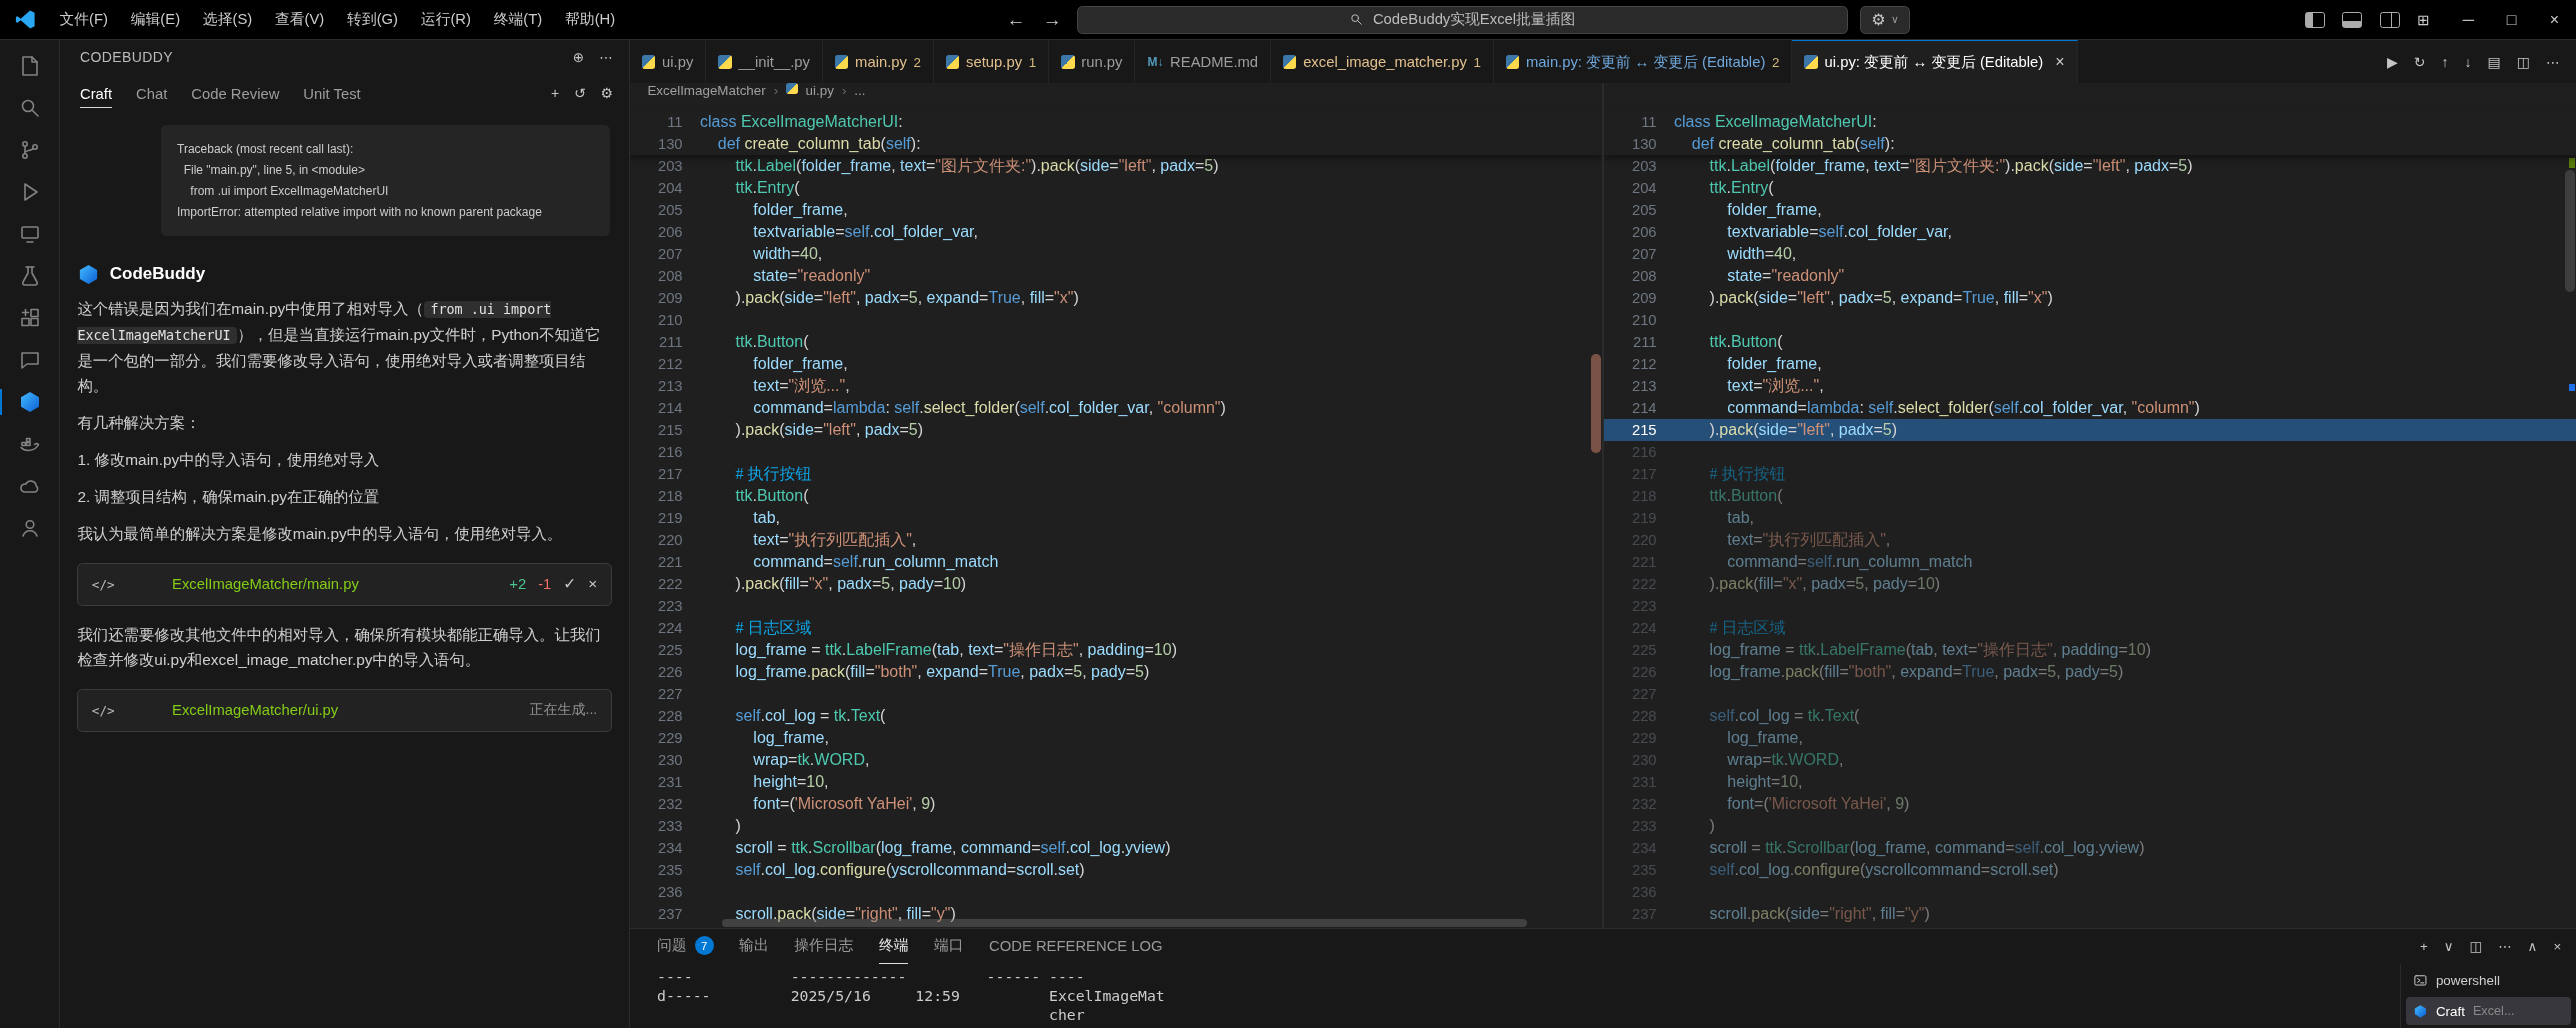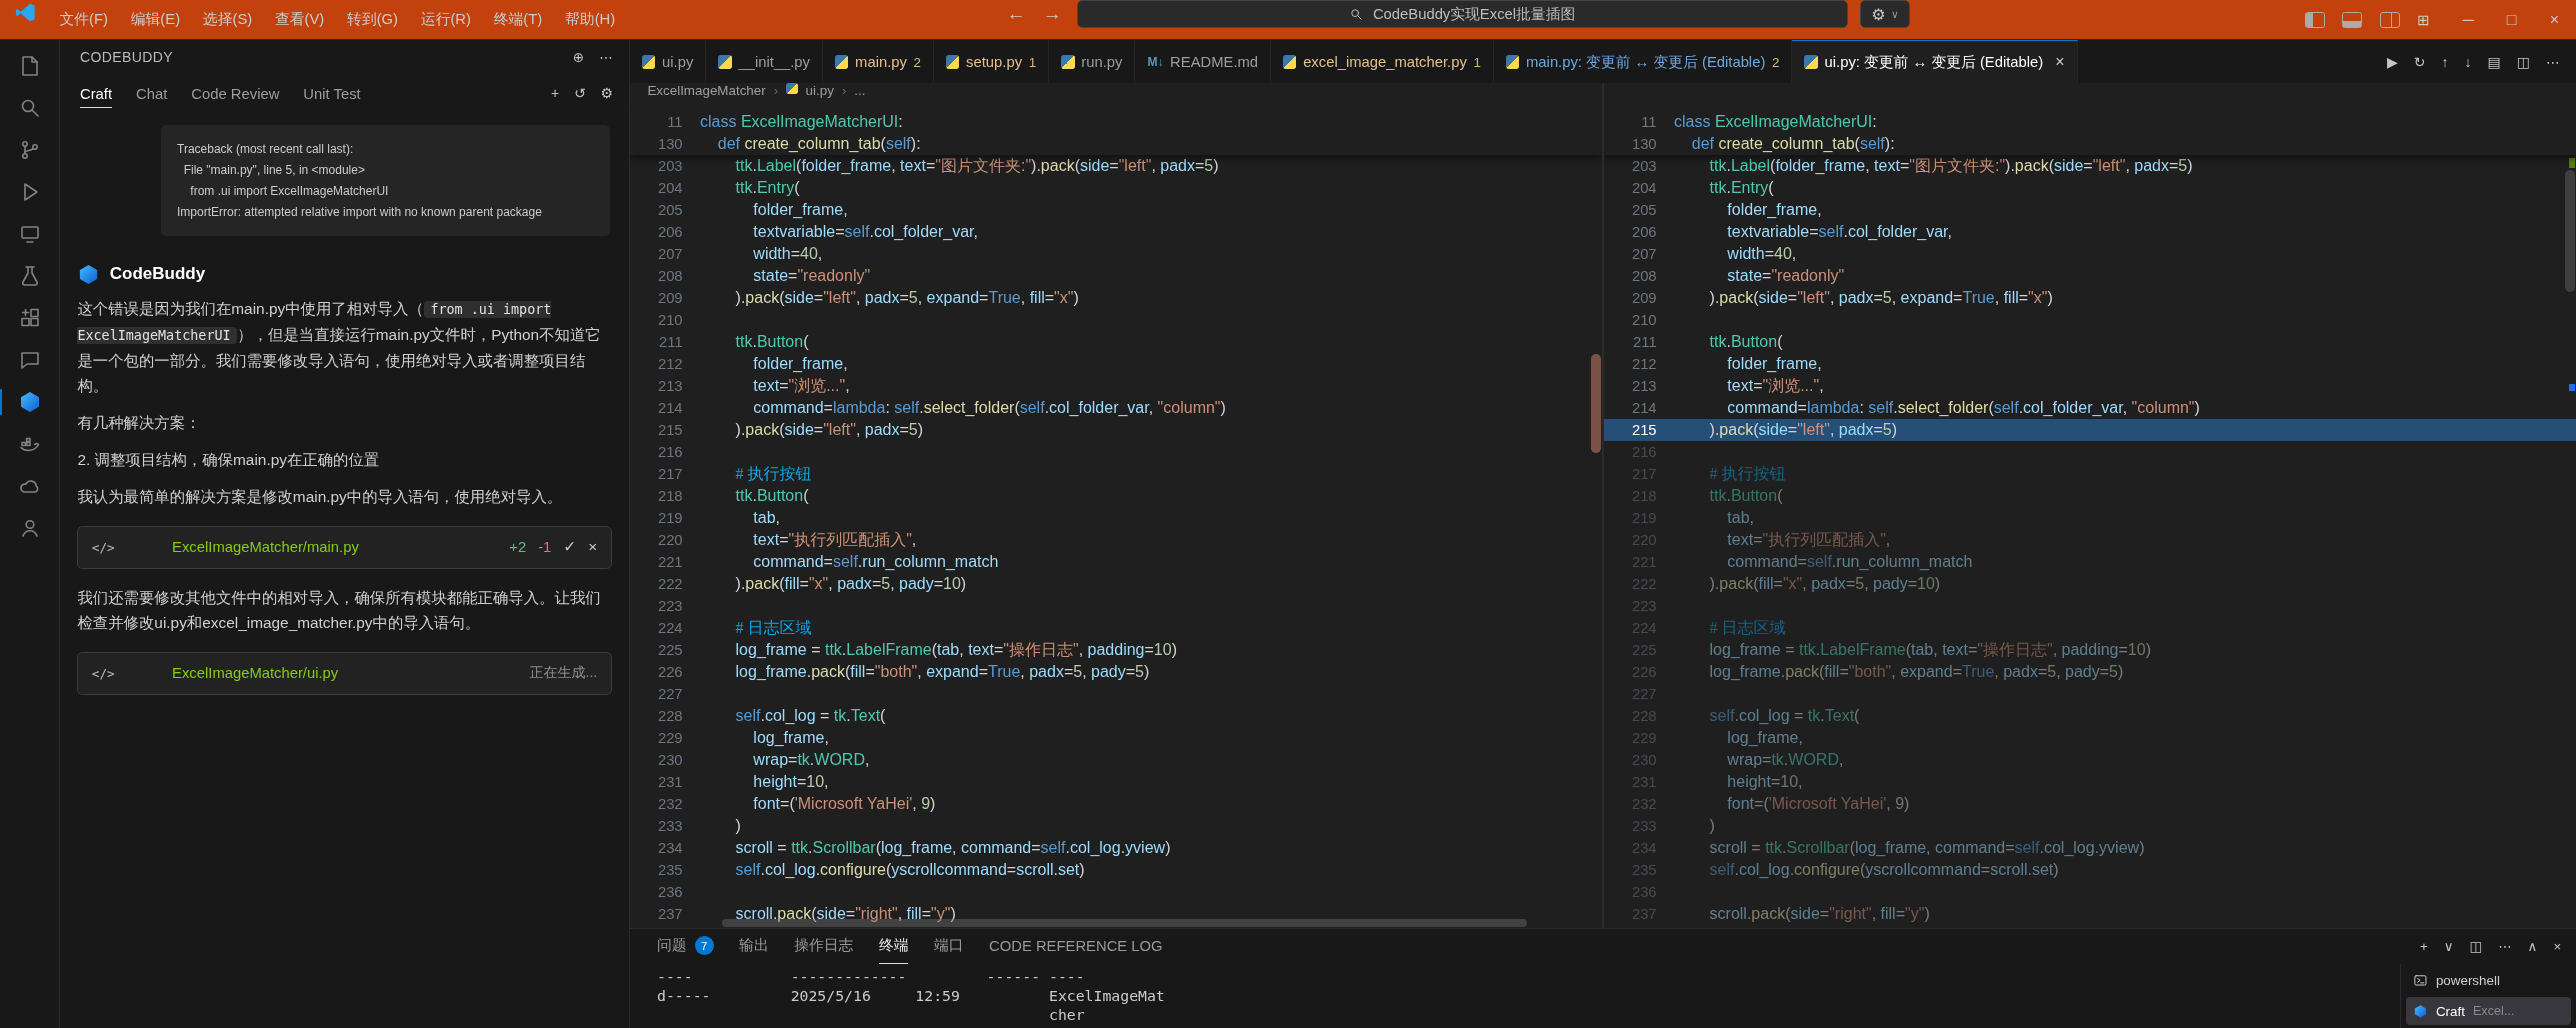--- a/index.html
+++ b/index.html
@@ -1,20 +1,20 @@
 <!DOCTYPE html>
 <html style="font-size:10.7px"><head>
 <meta charset="utf-8">
 <style>
   html,body{margin:0;padding:0;background:#111;}
   *{box-sizing:border-box;font-family:"Liberation Sans","DejaVu Sans",sans-serif;}
   #app{width:2576px;height:1028px;display:flex;flex-direction:column;background:#1f1f1f;overflow:hidden;color:#ccc;}
 
   
-  #titlebar{flex:0 0 39px;display:flex;align-items:flex-start;background:#c2410c;border-bottom:0.7px solid #2b2b2b;padding-left:9.4px;}
+  #titlebar{flex:0 0 39px;display:flex;align-items:center;background:#000000;border-bottom:0.7px solid #2b2b2b;padding-left:9.4px;}
   .logo{width:24px;height:24px;margin:0 10.7px 0 4px;display:flex;align-items:center;}
   #menus{display:flex;align-items:center;height:100%;}
   .menu-item{padding:0 11.4px;font-size:14.8px;color:#cccccc;height:100%;display:flex;align-items:center;white-space:nowrap;}
   .tb-center{flex:1;display:flex;align-items:center;justify-content:center;gap:12px;min-width:0;}
   .nav-arrow{color:#cfcfcf;font-size:19px;padding:0 2.7px;}
   .cmd-center{width:771px;height:28px;background:#2a2a2a;border:0.7px solid #454545;border-radius:5.4px;display:flex;align-items:center;justify-content:center;gap:9.4px;color:#bdbdbd;font-size:14.8px;}
   .assist-btn{height:28px;padding:0 10.7px;background:#2a2a2a;border:0.7px solid #454545;border-radius:5.4px;display:flex;align-items:center;gap:5.4px;color:#c8c8c8;font-size:15.4px;}
   .assist-caret{font-size:10.7px;color:#9a9a9a;}
   .tb-right{display:flex;align-items:center;height:100%;}
   .wl-group{display:flex;align-items:center;gap:17.4px;padding:0 17.4px;}
@@ -309,20 +309,21 @@
                 </defs>
                 <path d="M12 2l9 5.2v9.6L12 22l-9-5.2V7.2z" fill="url(#g2)"></path>
               </svg>
             </span>
           </span>
         <span class="msg-name">CodeBuddy</span>
       </div>
       <div id="assistant-blocks">
           <div class="msg-p"><span>这个错误是因为我们在main.py中使用了相对导入（</span><code class="inline-code">from .ui import ExcelImageMatcherUI</code><span>），但是当直接运行main.py文件时，Python不知道它是一个包的一部分。我们需要修改导入语句，使用绝对导入或者调整项目结构。</span></div>
           <div class="msg-p"><span>有几种解决方案：</span></div>
+          <div class="msg-p"><span>1. 修改main.py中的导入语句，使用绝对导入</span></div>
           <div class="msg-p"><span>2. 调整项目结构，确保main.py在正确的位置</span></div>
           <div class="msg-p"><span>我认为最简单的解决方案是修改main.py中的导入语句，使用绝对导入。</span></div>
           <div class="file-card">
             <span class="fc-icon">&lt;/&gt;</span>
             <span class="fc-path">ExcelImageMatcher/main.py</span>
             <span class="fc-right">
               <span class="fc-add">+2</span>
               <span class="fc-rem">-1</span>
               <span class="fc-act">✓</span>
               <span class="fc-act">×</span>

